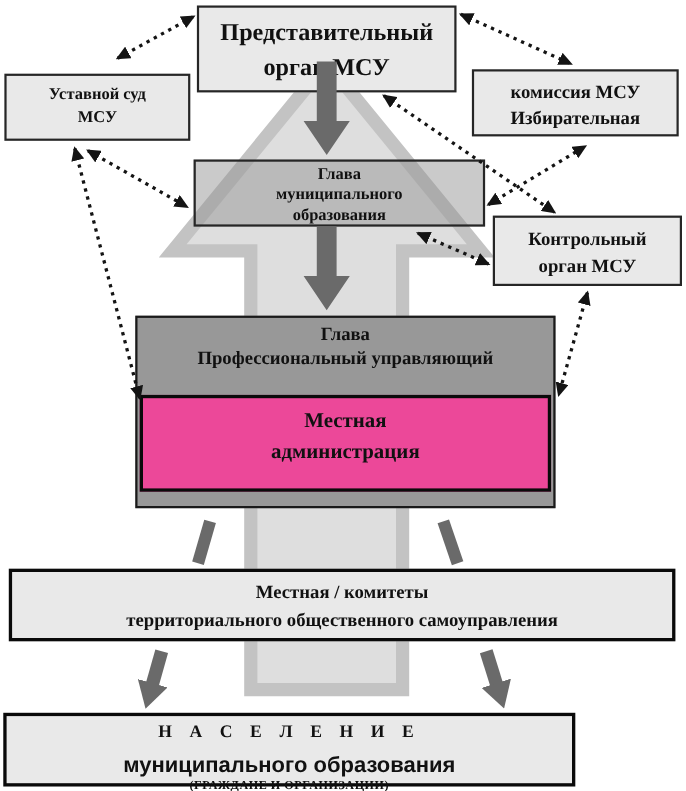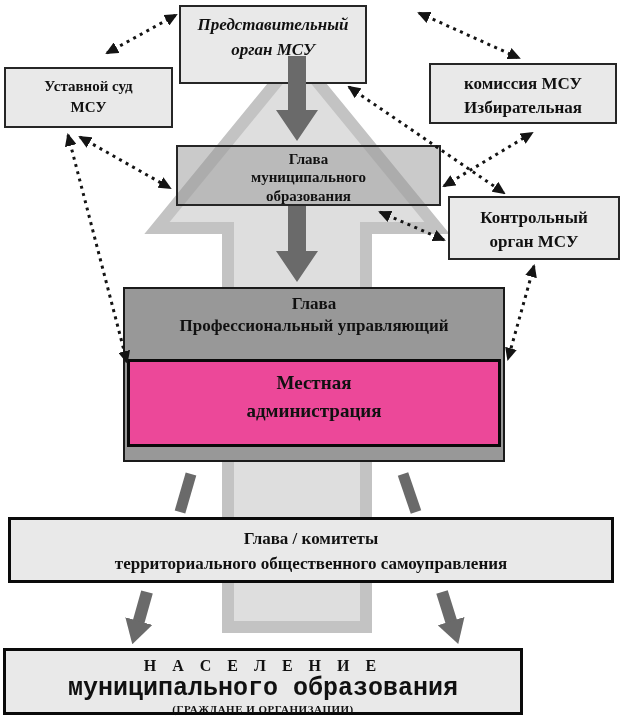--- a/index.html
+++ b/index.html
@@ -9,35 +9,35 @@
   }
   #stage svg{position:absolute;left:0;top:0;pointer-events:none;}
   #bg-svg{z-index:0;}
   #fg-svg{z-index:2;}
   .box{
     position:absolute;box-sizing:border-box;z-index:1;
     border:2px solid #262626;background:#e9e9e9;
     text-align:center;font-weight:bold;line-height:1.35;
   }
   .box span{display:block;}
-  .b-rep   {left:179px;top:5px;width:188px;height:79px;font-size:17px;padding-top:6px;line-height:1.45;font-style:italic;}
+  .b-rep   {left:179px;top:5px;width:236px;height:79px;font-size:22px;padding-top:6px;line-height:1.45;}
   .b-court {left:4px;top:67px;width:169px;height:61px;font-size:15px;padding-top:7px;line-height:1.4;}
   .b-elect {left:429px;top:63px;width:188px;height:61px;font-size:17px;padding-top:7px;line-height:1.4;}
   .b-headmo{left:176px;top:145px;width:265px;height:61px;font-size:15px;padding-top:3px;line-height:1.22;
             background:rgba(150,150,150,0.5);}
   .b-ctrl  {left:448px;top:196px;width:172px;height:64px;font-size:17px;padding-top:8px;line-height:1.4;}
   .b-headadm{left:123px;top:287px;width:382px;height:175px;background:#989898;font-size:17px;
             padding-top:4px;line-height:1.32;border:2px solid #1a1a1a;}
   .b-localadm{position:absolute;left:2px;right:2px;top:70px;height:88px;box-sizing:border-box;
             background:#ec4899;border:3px solid #0a0a0a;font-size:19px;padding-top:7px;line-height:1.45;}
   .b-tos   {left:8px;top:517px;width:606px;height:66px;border:3px solid #0a0a0a;font-size:17px;
             padding-top:7px;line-height:1.45;}
   .b-pop   {left:3px;top:648px;width:520px;height:67px;border:3px solid #0a0a0a;padding-top:5px;}
   .pop-l1{font-size:16px;letter-spacing:6px;line-height:1.25;}
-  .pop-l2{font-family:Liberation Mono, monospace;font-size:25px;line-height:1.05;}
+  .pop-l2{font-family:Liberation Sans, sans-serif;font-size:20px;line-height:1.05;margin-top:10px;}
   .pop-l3{font-size:11px;line-height:1.4;letter-spacing:0.5px;}
 </style>
 </head>
 <body>
 
 <div id="stage">
 
   <svg id="bg-svg" width="624" height="719" viewBox="0 0 624 719">
     <polygon points="297,57 437,228 366,228 366,627 228,627 228,228 157,228" fill="#dedede" stroke="#c3c3c3" stroke-width="12" stroke-linejoin="miter"></polygon>
   </svg>
@@ -71,21 +71,21 @@
   <div class="box b-headadm">
     <span>Глава</span>
     <span>Профессиональный управляющий</span>
     <div class="b-localadm">
       <span>Местная</span>
       <span>администрация</span>
     </div>
   </div>
 
   <div class="box b-tos">
-    <span>Глава / комитеты</span>
+    <span>Местная / комитеты</span>
     <span>территориального общественного самоуправления</span>
   </div>
 
   <div class="box b-pop">
     <span class="pop-l1">Н А С Е Л Е Н И Е</span>
     <span class="pop-l2">муниципального образования</span>
     <span class="pop-l3">(ГРАЖДАНЕ И ОРГАНИЗАЦИИ)</span>
   </div>
 
   <svg id="fg-svg" width="624" height="719" viewBox="0 0 624 719">

